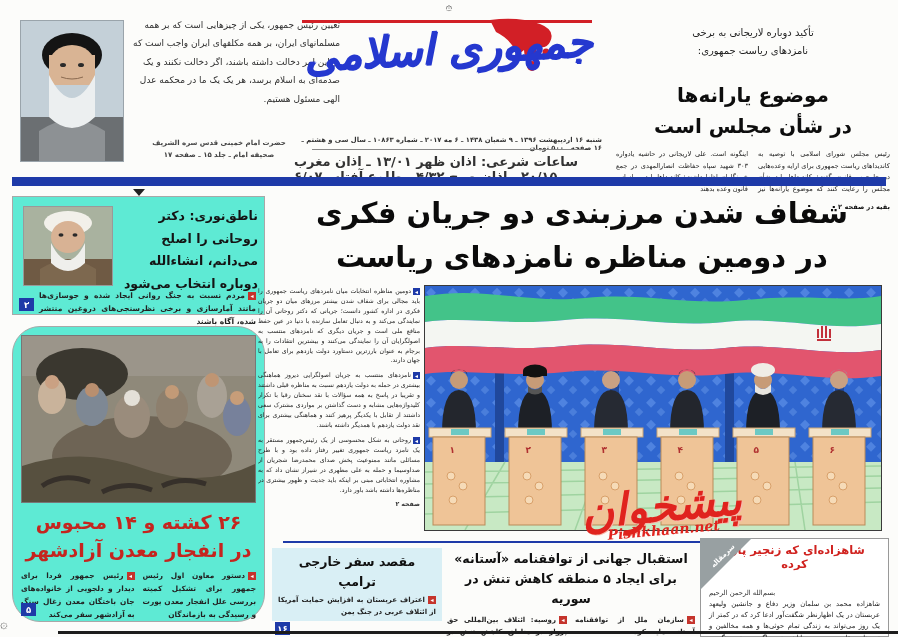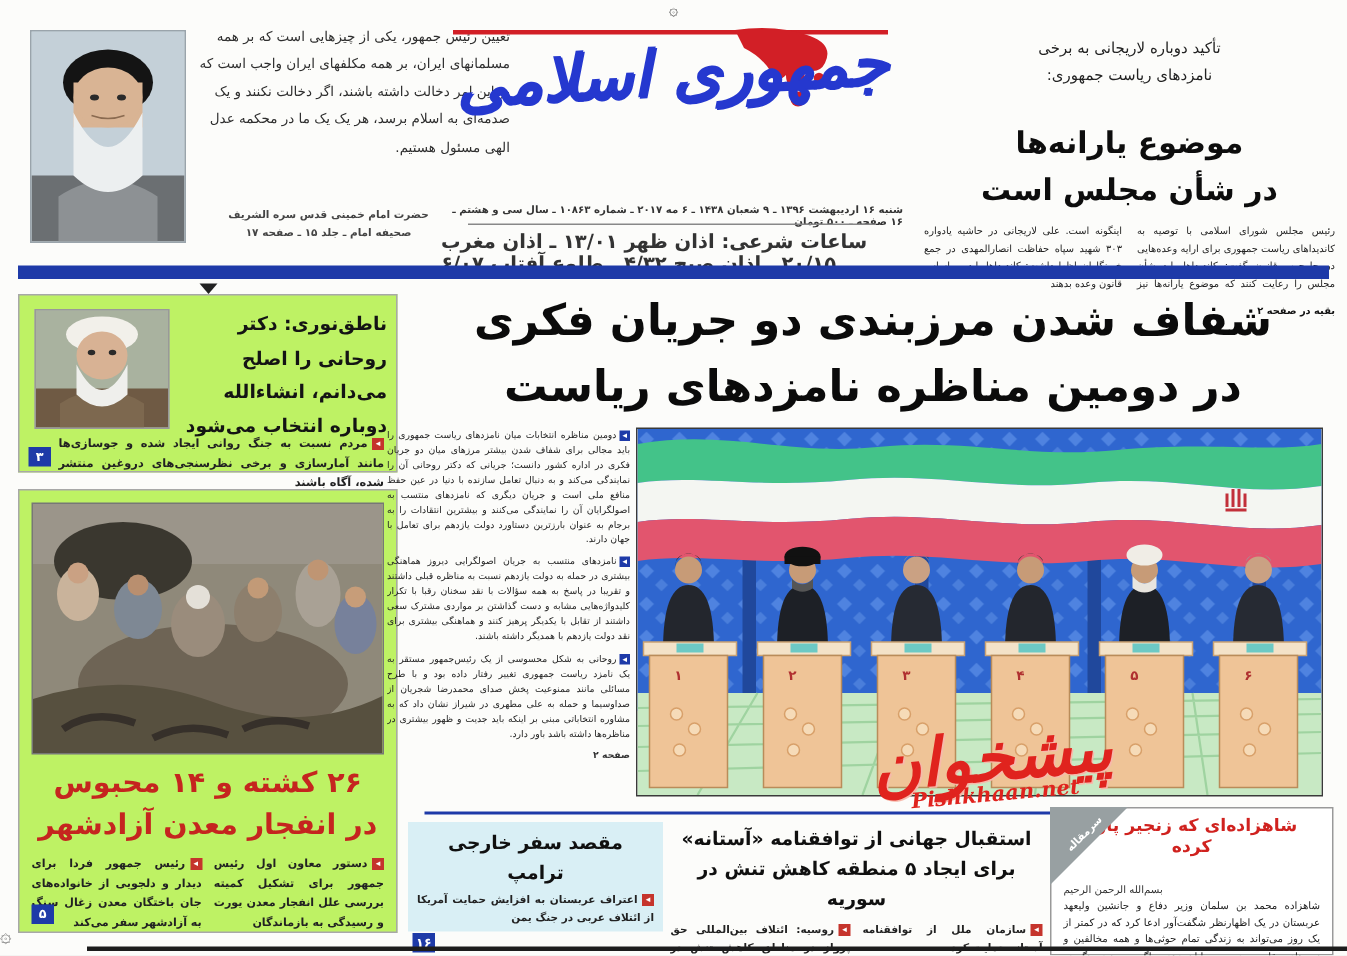--- a/index.html
+++ b/index.html
@@ -42,37 +42,37 @@
 
   .blue-bar { left:12px; top:177px; width:874px; height:9px; background:#1e3aa8; }
 
   
   .main-head { left:276px; top:192px; width:612px; text-align:center; font-size:29px;
                font-weight:bold; color:#0b0b0b; line-height:1.5; letter-spacing:-0.5px; }
 
   
   .pointer { left:133px; top:189px; width:0; height:0; border-left:6px solid transparent;
              border-right:6px solid transparent; border-top:7px solid #222; }
-  .news-box { border:1px solid #a8a8a8; background:#bef264; }
+  .news-box { border:1px solid #a8a8a8; background:#5eead4; }
   .nateq-box { left:12px; top:196px; width:253px; height:119px; }
   .nateq-photo { position:absolute; left:10px; top:9px; width:90px; height:80px;
                  border:1px solid #999; background:#aeb6a6; }
   .nateq-head { position:absolute; right:6px; left:106px; top:8px; font-size:12.5px;
                 font-weight:bold; color:#141414; text-align:right; line-height:1.8; }
   .bullet-row { position:absolute; right:8px; left:26px; top:93px; font-size:7.6px;
                 font-weight:bold; color:#222; line-height:1.7; text-align:justify; }
   .marker { display:inline-block; width:8px; height:8px; vertical-align:middle;
             margin-left:3px; color:#fff; font-size:6px; line-height:8px; text-align:center; }
   .marker.red { background:#c5342c; }
   .marker.blue { background:#1e3aa8; }
   .badge { position:absolute; width:15px; height:13px; background:#1e3aa8; color:#fff;
            font-size:8.5px; font-weight:bold; display:flex; align-items:center;
            justify-content:center; }
 
-  .mine-box { left:12px; top:326px; width:253px; height:296px; }
+  .mine-box { left:12px; top:326px; width:253px; height:296px;border-radius:28px; }
   .mine-photo { position:absolute; left:8px; top:8px; width:235px; height:168px; border:1px solid #777; }
   .mine-head { position:absolute; left:0; right:0; top:182px; text-align:center;
                font-size:19px; font-weight:bold; color:#c5251f; line-height:1.45; }
   .mine-bullets { position:absolute; left:8px; right:8px; top:243px; display:flex;
                   gap:8px; direction:rtl; }
   .mine-bullets .col { width:50%; font-size:7.4px; font-weight:bold; color:#222;
                        line-height:1.75; text-align:justify; }
 
   
   .debate-col { left:258px; top:286px; width:162px; height:244px; overflow:hidden;

